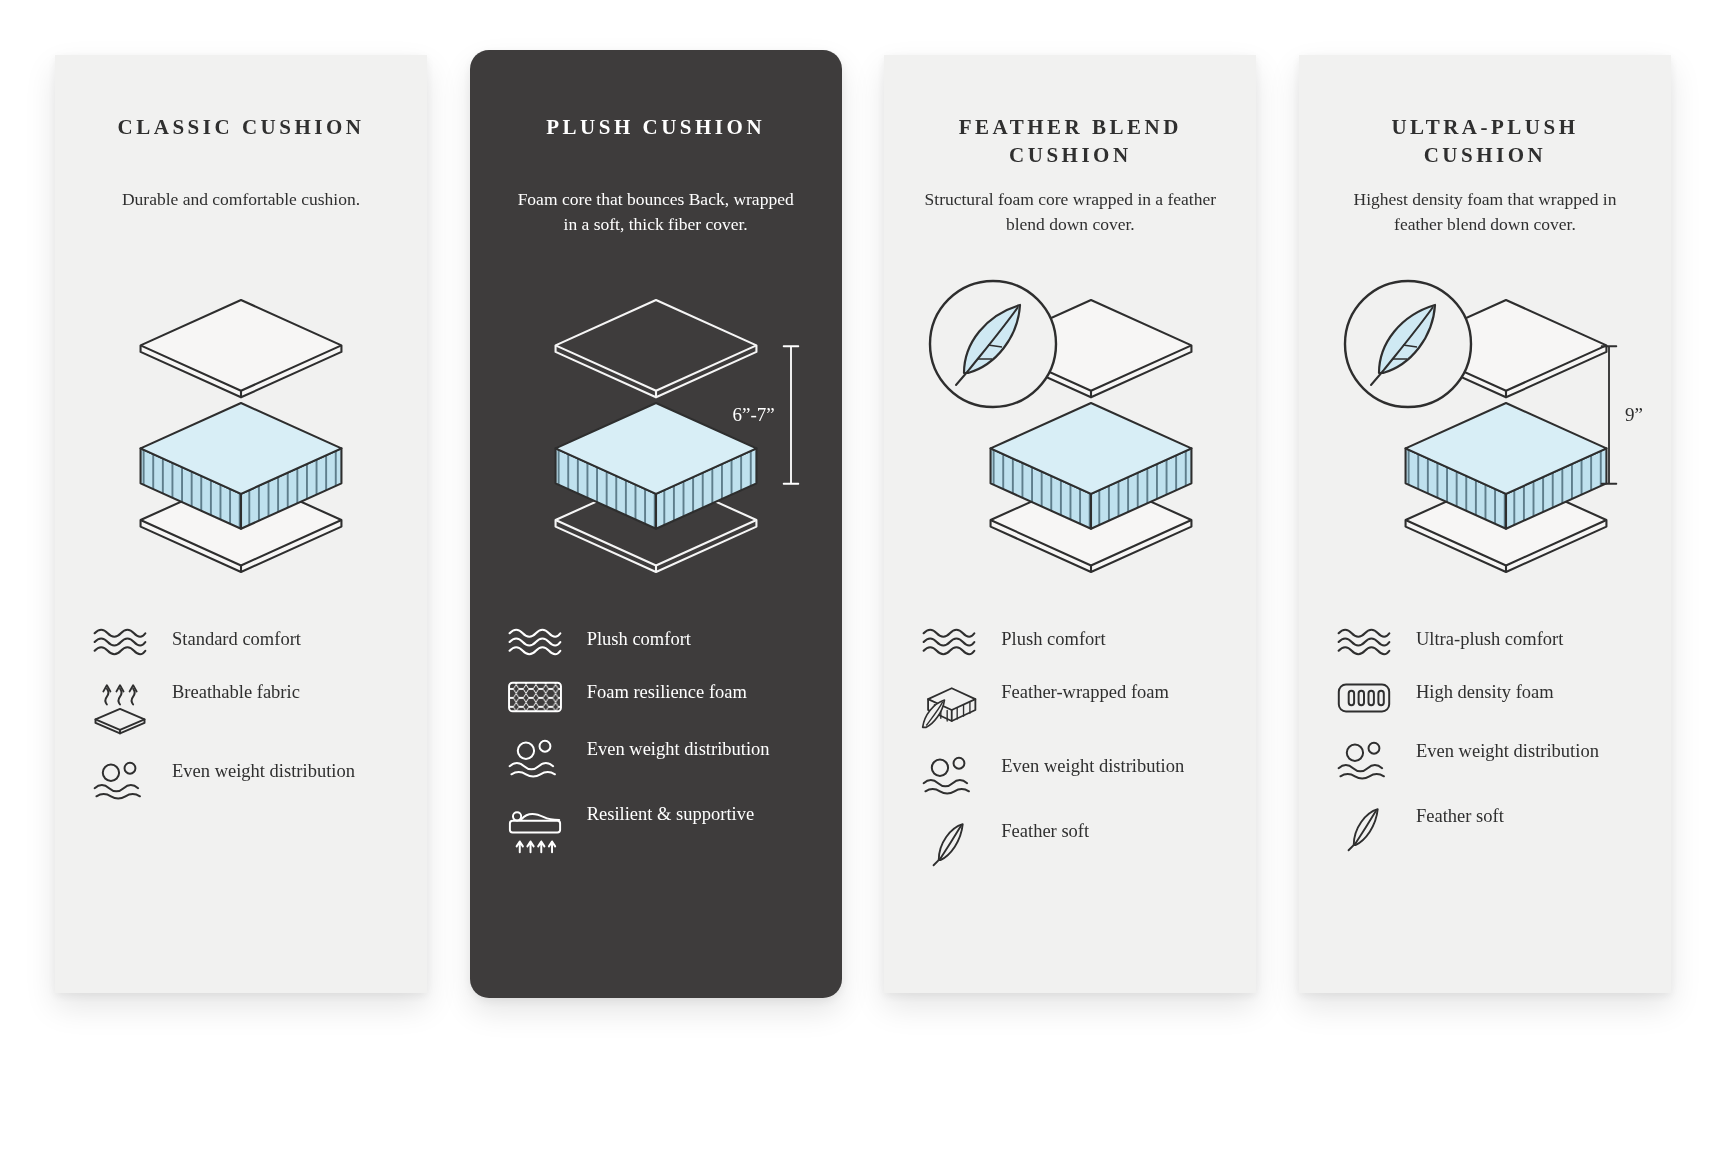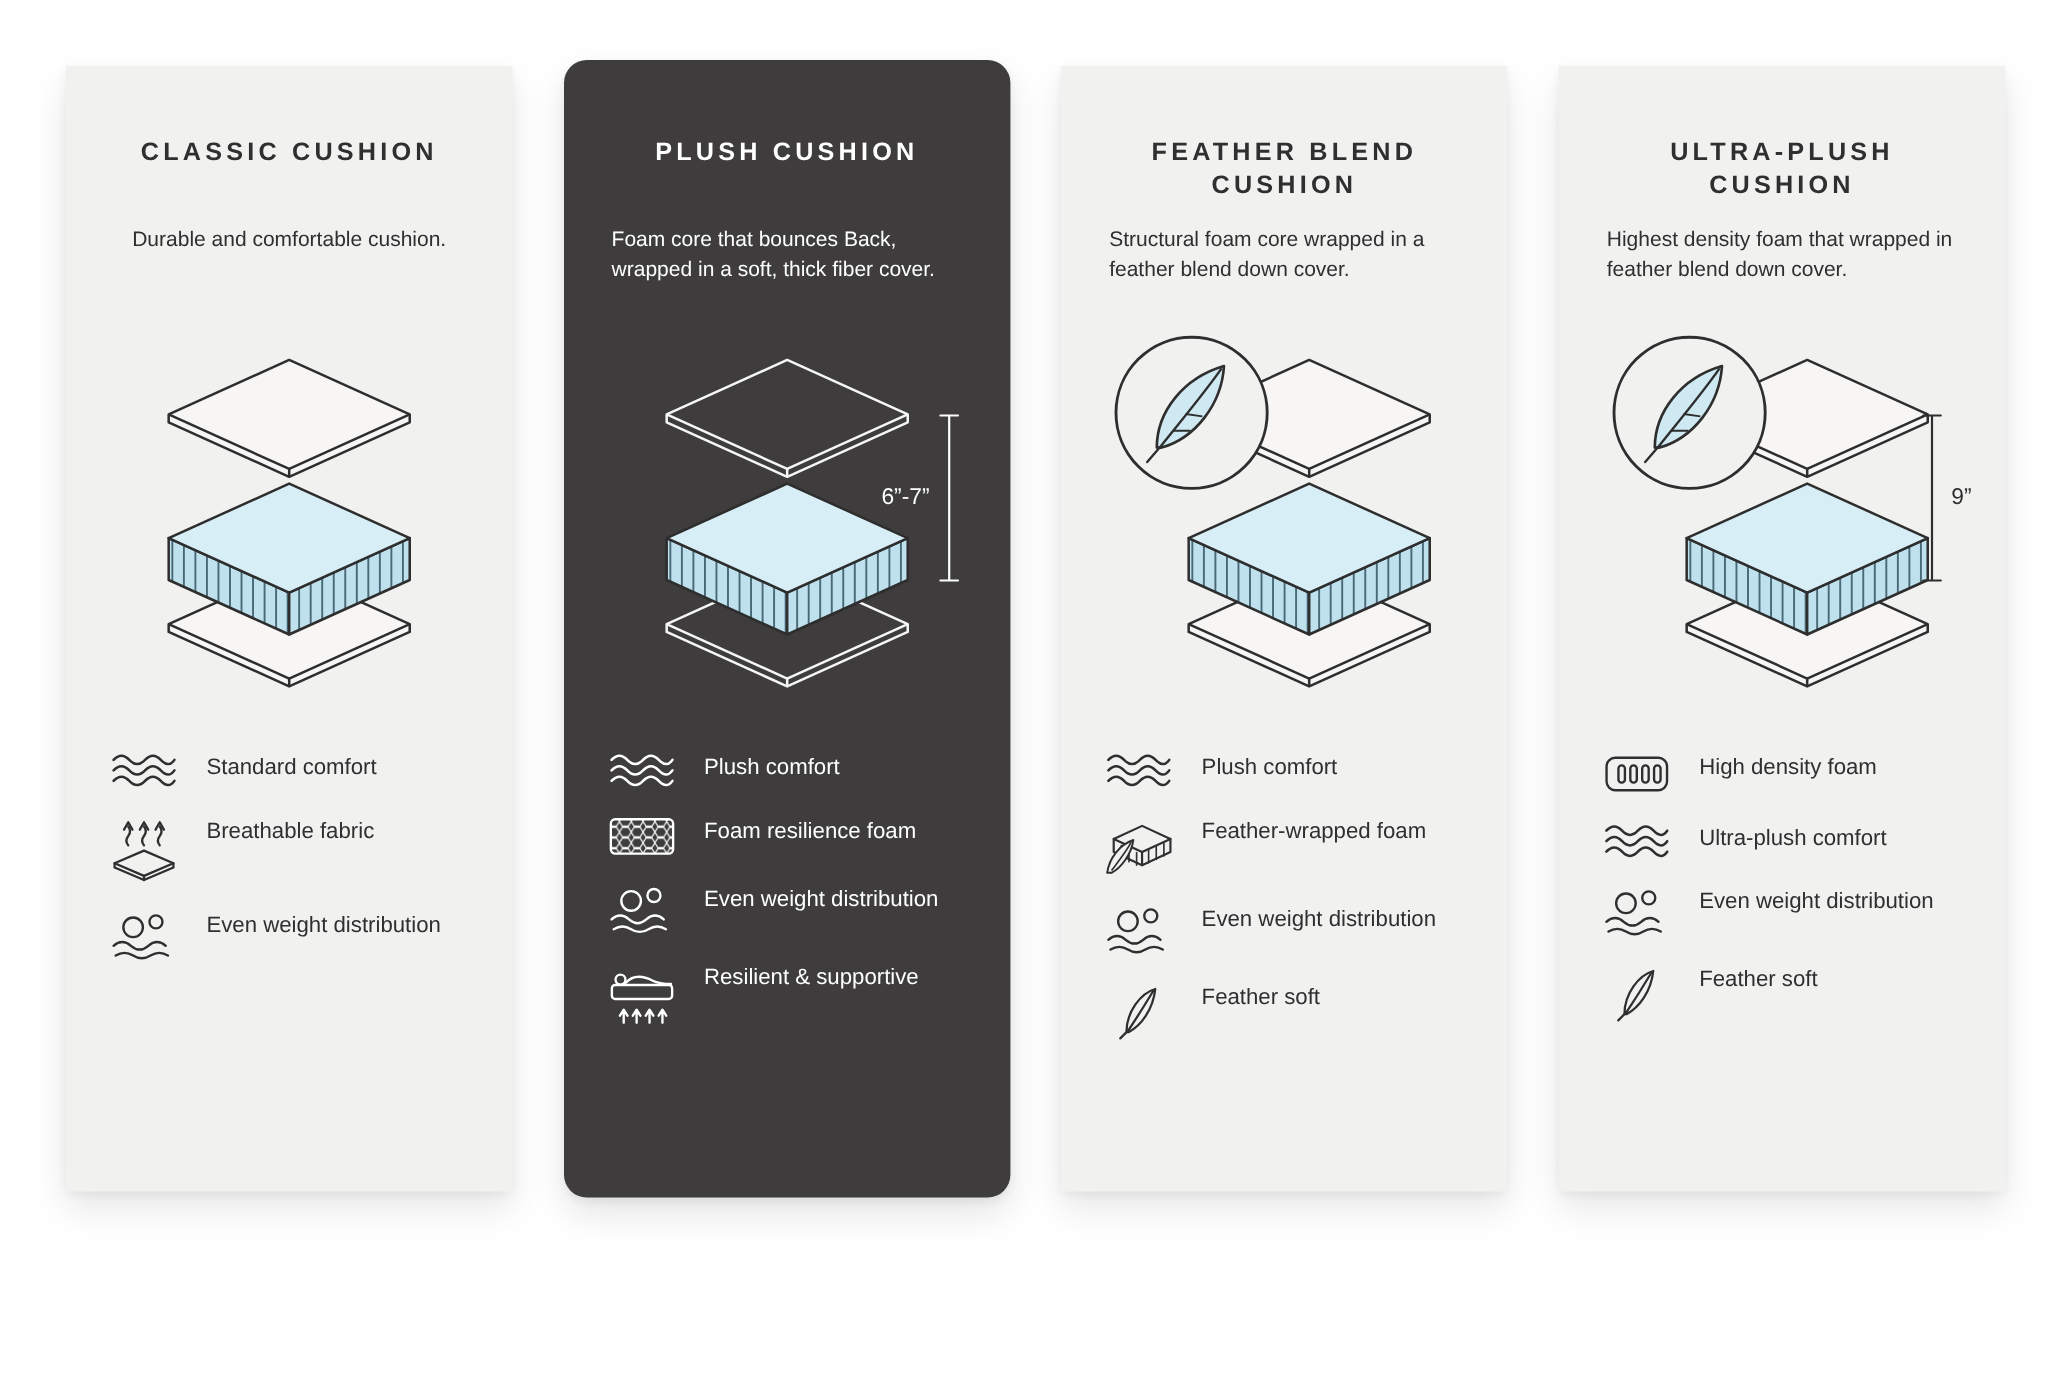--- a/index.html
+++ b/index.html
@@ -1,18 +1,18 @@
 <!DOCTYPE html>
 <html><head>
 <meta charset="utf-8">
 <style>
   * { margin:0; padding:0; box-sizing:border-box; }
   html,body { width:1726px; height:1152px; }
   body { background:#ffffff; font-family:"Liberation Sans", sans-serif; overflow:hidden; }
-  .stage { position:relative; width:1528px; height:1152px; background:#ffffff; }
+  .stage { position:relative; width:1528px; height:1152px; background:#ffffff;font-family:Liberation Serif, serif; }
   .cards { position:absolute; left:55px; top:55px; width:1616px; display:flex; justify-content:space-between; align-items:flex-start; }
 
   .card {
     width:372px; height:938px;
     background:var(--card-bg);
     color:#2f2f2f;
     --card-bg:#f1f1f0; --line:#2e2e2e; --slab-fill:#f7f6f5;
     box-shadow:0 14px 30px rgba(0,0,0,.10), 0 3px 8px rgba(0,0,0,.06);
     display:flex; flex-direction:column; align-items:center;
     padding:58px 26px 30px; position:relative;
@@ -22,21 +22,21 @@
     color:#ffffff; margin-top:-5px; height:948px; padding-top:63px;border-radius:19px;
   }
 
   .title {
     font-size:21px; font-weight:bold; letter-spacing:3.5px;
     text-align:center; line-height:1.35; min-height:60px;
     max-width:300px;
   }
   .desc {
     margin-top:14px; font-size:17.5px; line-height:1.45;
-    max-width:292px; min-height:90px;
+    text-align:center; max-width:292px; min-height:90px;
   }
   .illus { position:relative; margin-top:6px; width:100%; height:318px; display:flex; justify-content:center; }
   .cushion { width:262px; height:293px; margin-top:8px; }
   .card.has-badge .cushion { margin-left:42px; }
   .feather-badge { position:absolute; left:16px; top:-6px; width:134px; height:134px; }
   .feather-badge svg { width:134px; height:134px; }
 
   .measure { position:absolute; top:56px; display:flex; align-items:center; gap:5px; }
   .measure.label-left { right:14px;margin-left:40px; }
   .measure.label-right { right:2px; }
@@ -332,36 +332,36 @@
         <div class="measure label-right">
           <svg class="mline" viewBox="0 0 24 158">
               <use href="#sym-mline"></use>
             </svg>
           <span class="mlabel">9”</span>
         </div>
       </div>
       <ul class="features">
         <li class="feature">
           <span class="ficon">
+              <svg width="56" height="30" viewBox="0 0 64 34">
+                <use href="#sym-waves"></use>
+              </svg>
+            </span>
+          <span class="flabel">Ultra-plush comfort</span>
+        </li>
+        <li class="feature">
+          <span class="ficon">
               <svg width="58" height="36" viewBox="0 0 64 40">
                 <use href="#sym-density"></use>
               </svg>
             </span>
           <span class="flabel">High density foam</span>
         </li>
         <li class="feature">
           <span class="ficon">
-              <svg width="56" height="30" viewBox="0 0 64 34">
-                <use href="#sym-waves"></use>
-              </svg>
-            </span>
-          <span class="flabel">Ultra-plush comfort</span>
-        </li>
-        <li class="feature">
-          <span class="ficon">
               <svg width="58" height="42" viewBox="0 0 64 46">
                 <use href="#sym-weight"></use>
               </svg>
             </span>
           <span class="flabel">Even weight distribution</span>
         </li>
         <li class="feature">
           <span class="ficon">
               <svg width="38" height="48" viewBox="0 0 44 56">
                 <use href="#sym-feather"></use>

